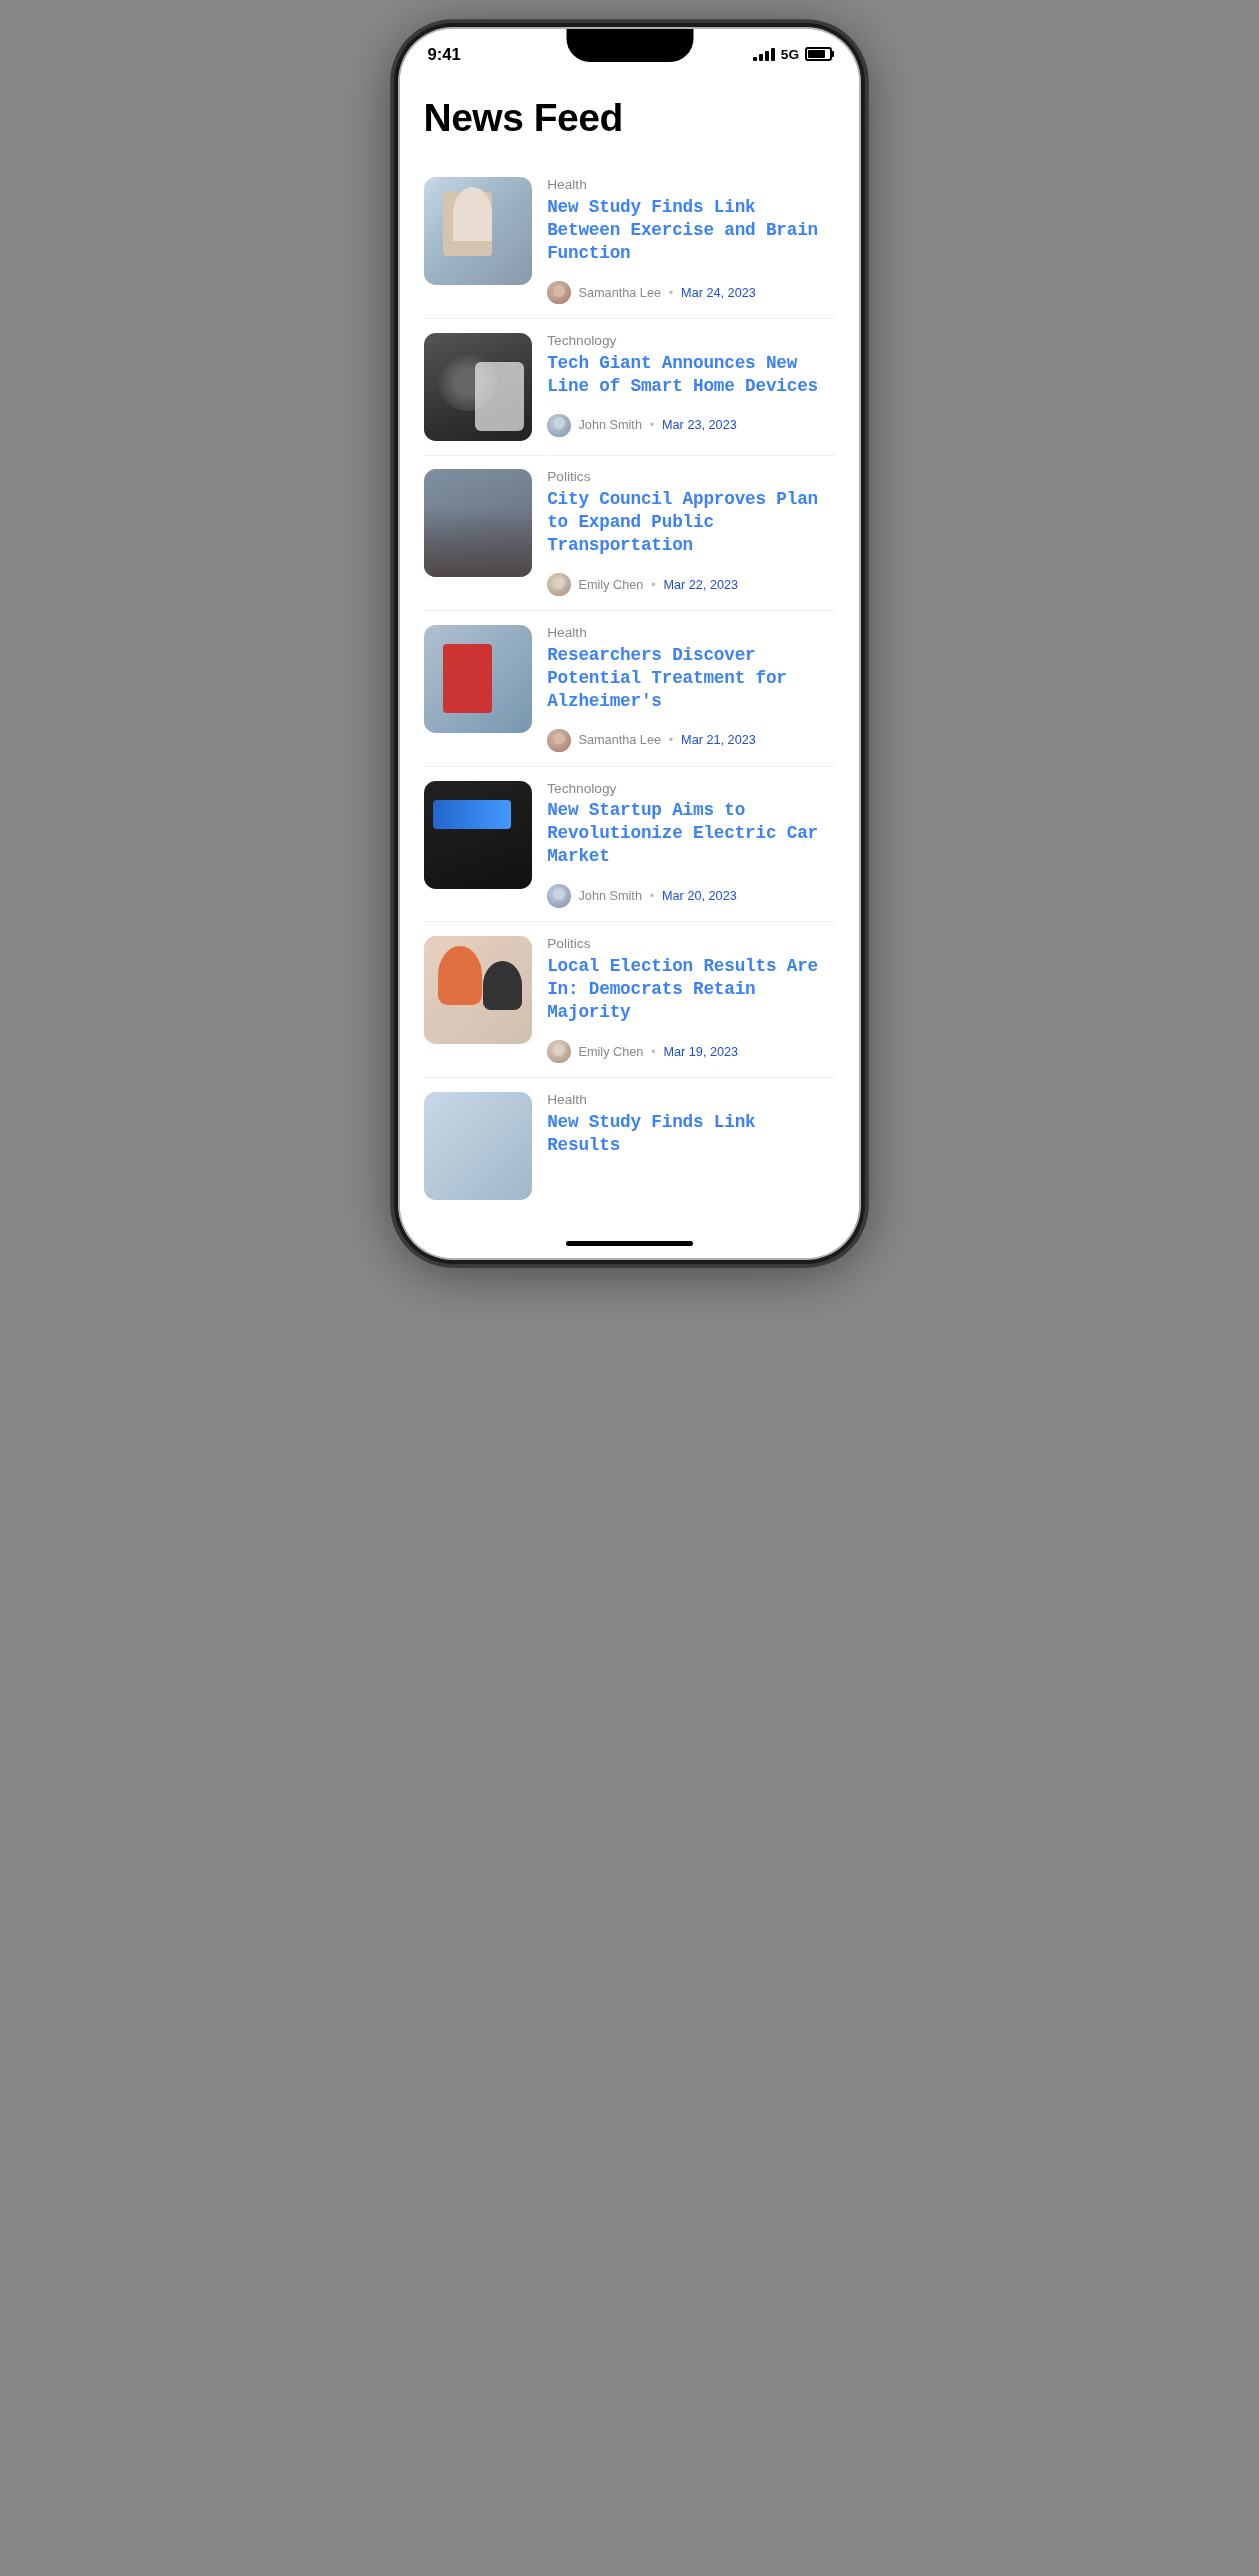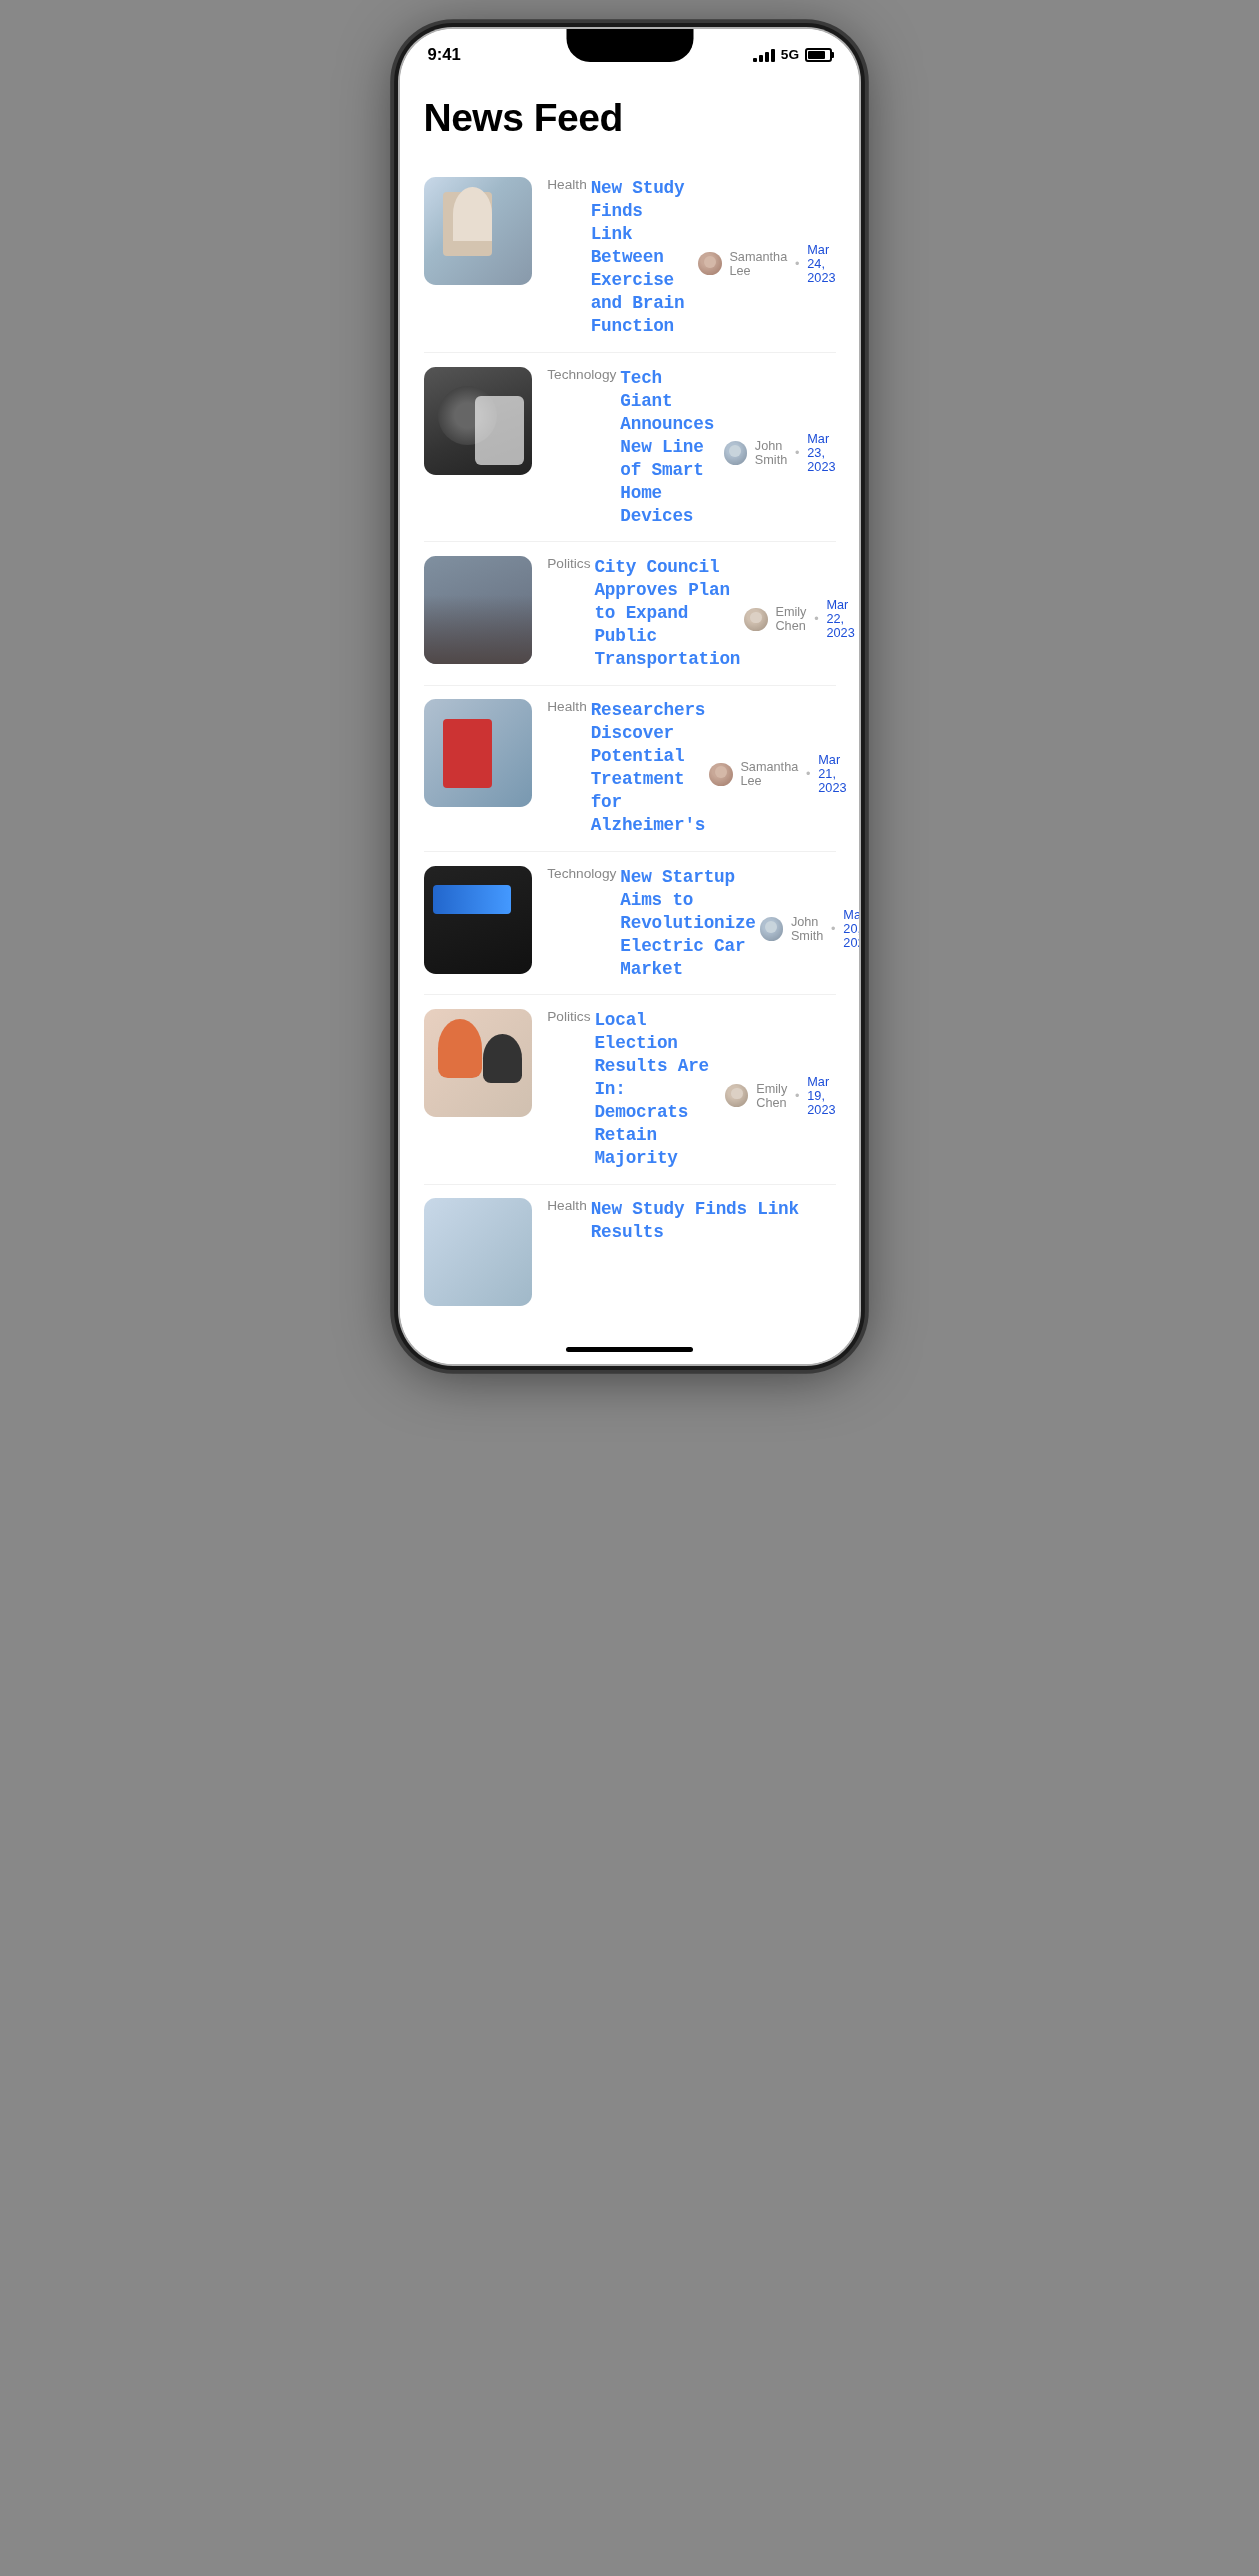--- a/index.html
+++ b/index.html
@@ -65,21 +65,21 @@
       padding: 15.7px 27.5px 7.8px;
       background: #fff;
     }
     .status-time {
       font-size: 16.7px;
       font-weight: 600;
       color: #000;
     }
     .status-icons {
       display: flex;
-      align-items: center;
+      align-items: flex-start;
       gap: 5.9px;
     }
     .signal-bars {
       display: flex;
       align-items: flex-end;
       gap: 2px;
       height: 13.7px;
     }
     .signal-bars span {
       background: #000;
@@ -271,20 +271,21 @@
       border-radius: 50% 50% 7.8px 7.8px;
     }
 
     .thumb-health3 {
       background: linear-gradient(135deg, #c8d8e8 0%, #a0b8c8 100%);
     }
 
     .news-text {
       flex: 1;
       display: flex;
+      flex-direction: column;
       gap: 3.9px;
     }
 
     .news-category {
       font-size: 13.7px;
       color: #888;
       font-weight: 400;
     }
 
     .news-title {

